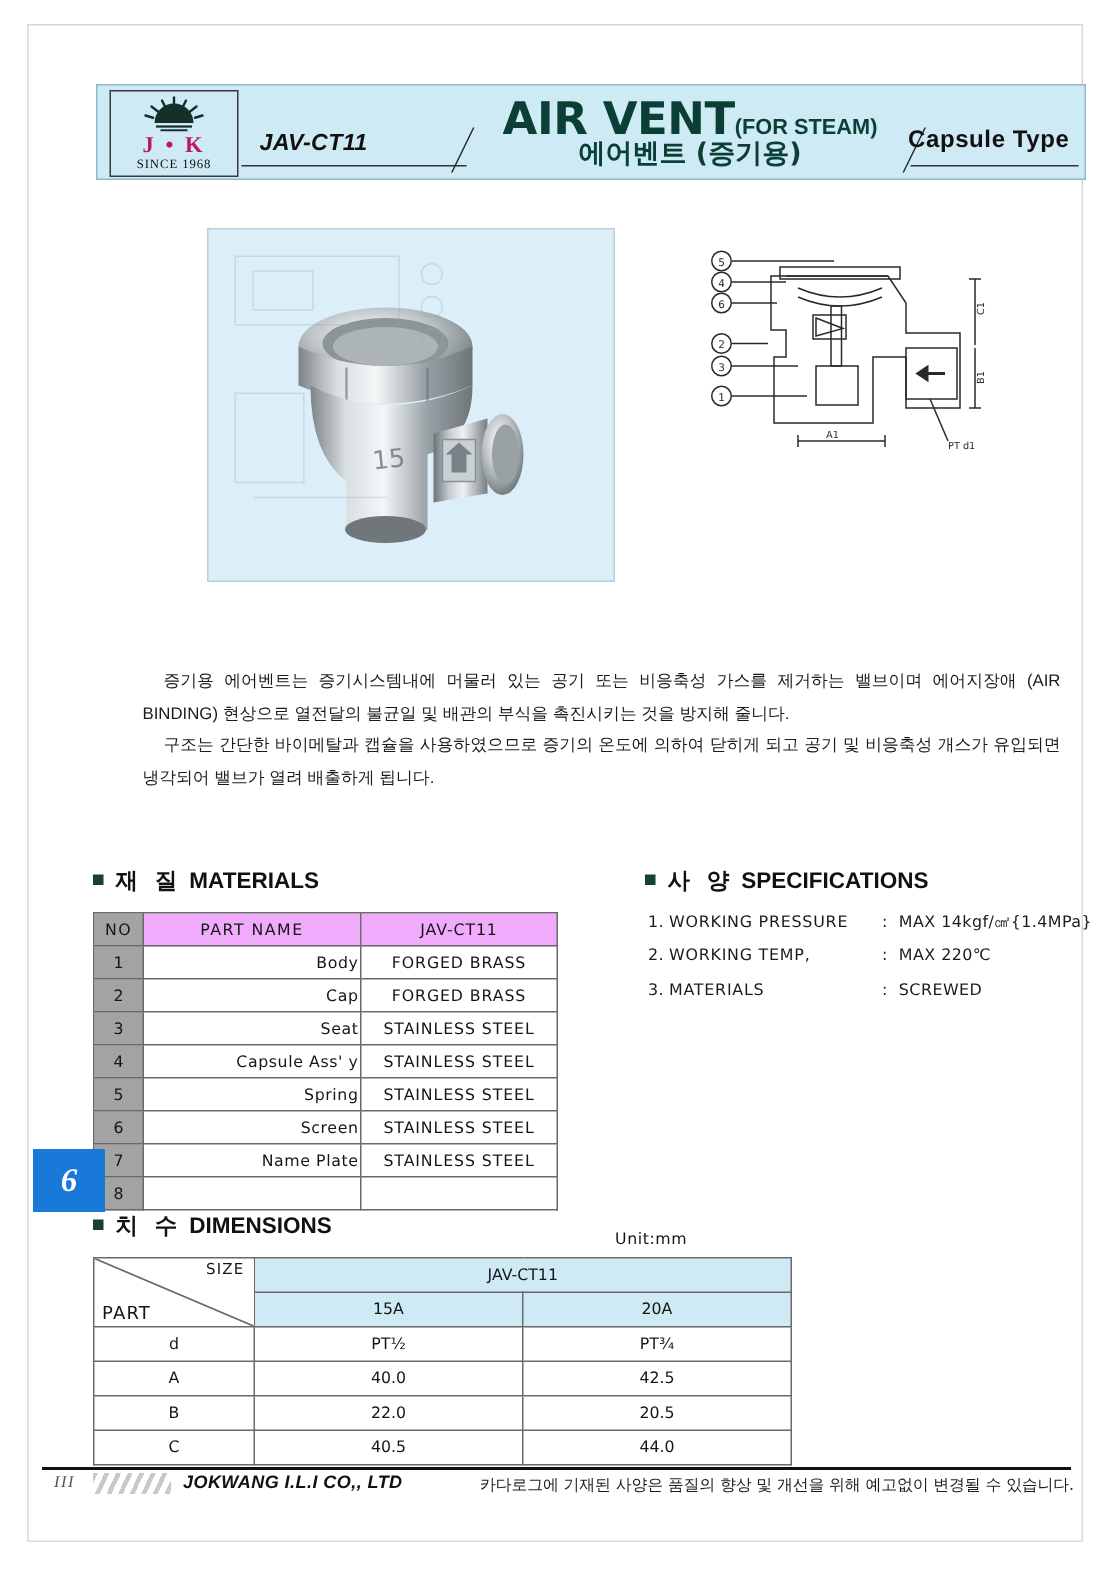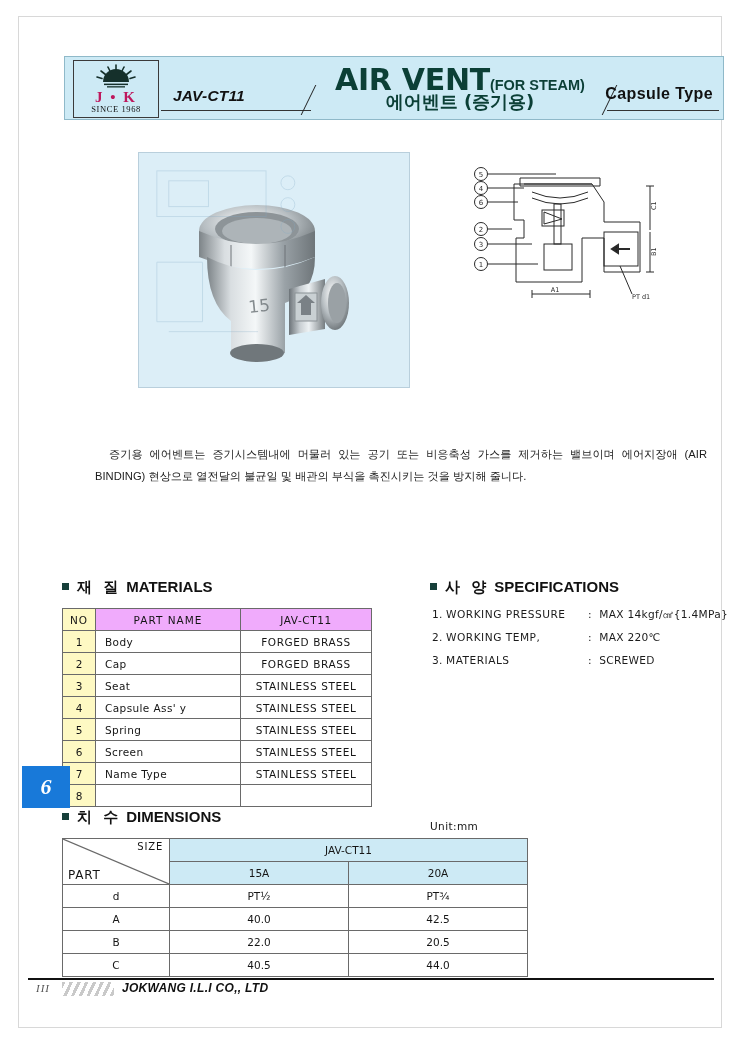--- a/index.html
+++ b/index.html
@@ -68,32 +68,32 @@
   #sec-dims{left:62px;top:808px;}
 
   
   table{border-collapse:collapse;font-family:"DejaVu Sans","Liberation Sans",sans-serif;}
   .tbl td,.tbl th{border:1px solid #6a6a6a;font-weight:normal;font-size:10.5px;color:#151515;}
   .tbl{position:absolute;}
 
   #materials-table{left:62px;top:608px;width:310px;}
   #materials-table td,#materials-table th{height:19px;}
   #materials-table .hd{background:#f0abfc;text-align:center;font-size:10.5px;letter-spacing:1px;}
-  #materials-table .no{background:#fef9c3;text-align:center;width:30px;}
-  #materials-table .pn{text-align:left;padding-left:9px;letter-spacing:.4px;}
+  #materials-table .no{background:#a3a3a3;text-align:center;width:30px;}
+  #materials-table .pn{text-align:right;padding-left:9px;letter-spacing:.4px;}
   #materials-table .mt{text-align:center;letter-spacing:.6px;width:128px;}
 
   #dimensions-table{left:62px;top:838px;width:466px;}
   #dimensions-table td{height:20px;text-align:center;font-size:10.5px;}
   #dimensions-table .hd{background:#cdeaf5;}
   .cornercell{position:relative;width:82px;height:40px;padding:12px;background:#fff;}
   .cornercell .diag{position:absolute;left:0;top:0;width:100%;height:100%;}
   .cornercell .lbl-size{position:absolute;right:6px;top:2px;font-size:10px;letter-spacing:.8px;}
   .cornercell .lbl-part{position:absolute;left:5px;bottom:2px;font-size:12px;letter-spacing:.8px;margin-top:36px;}
-  .unit{position:absolute;left:430px;top:820px;font-size:10.5px;letter-spacing:.4px;
+  .unit{position:absolute;left:410px;top:820px;font-size:10.5px;letter-spacing:.4px;
         font-family:"DejaVu Sans","Liberation Sans",sans-serif;}
 
   
   .specs{position:absolute;left:432px;top:608px;width:296px;
          font-family:"DejaVu Sans","Liberation Sans",sans-serif;font-size:10.6px;color:#1b1b1b;}
   .specs .row{height:23px;white-space:nowrap;letter-spacing:.3px;}
   .specs .num{display:inline-block;width:14px;}
   .specs .lbl{display:inline-block;width:142px;letter-spacing:.5px;}
   .specs .val{display:inline-block;}
 
@@ -259,20 +259,21 @@
         <text x="184" y="48" transform="rotate(-90 184 48)">C1</text>
         <text x="184" y="94" transform="rotate(-90 184 94)">B1</text>
         <text x="83" y="130" text-anchor="middle">A1</text>
         <text x="160" y="137">PT d1</text>
       </g>
     </svg>
   </div>
 
   <div class="bodytext">
     <p>증기용 에어벤트는 증기시스템내에 머물러 있는 공기 또는 비응축성 가스를 제거하는 밸브이며 에어지장애 (AIR BINDING) 현상으로 열전달의 불균일 및 배관의 부식을 촉진시키는 것을 방지해 줄니다.</p>
+    <p>구조는 간단한 바이메탈과 캡슐을 사용하였으므로 증기의 온도에 의하여 닫히게 되고 공기 및 비응축성 개스가 유입되면 냉각되어 밸브가 열려 배출하게 됩니다.</p>
   </div>
 
   <div class="sec" id="sec-materials">
     <span class="bullet"></span><span class="kr">재 질</span><span class="en">MATERIALS</span>
   </div>
 
   <table class="tbl" id="materials-table">
     <tbody>
         <tr>
       <td class="hd no">NO</td>
@@ -304,21 +305,21 @@
       <td class="pn">Spring</td>
       <td class="mt">STAINLESS STEEL</td>
     </tr>
     <tr>
       <td class="no">6</td>
       <td class="pn">Screen</td>
       <td class="mt">STAINLESS STEEL</td>
     </tr>
     <tr>
       <td class="no">7</td>
-      <td class="pn">Name Type</td>
+      <td class="pn">Name Plate</td>
       <td class="mt">STAINLESS STEEL</td>
     </tr>
     <tr>
       <td class="no">8</td>
       <td class="pn"></td>
       <td class="mt"></td>
     </tr>
   </tbody>
     </table>
 
@@ -381,13 +382,14 @@
       <td>40.5</td>
       <td>44.0</td>
     </tr>
   </tbody>
     </table>
 
   <div class="footline"></div>
   <div class="foot-num">III</div>
   <div class="foot-swoosh"></div>
   <div class="foot-brand">JOKWANG I.L.I CO,, LTD</div>
+  <div class="foot-note">카다로그에 기재된 사양은 품질의 향상 및 개선을 위해 예고없이 변경될 수 있습니다.</div>
 </div>
 
 </body></html>

